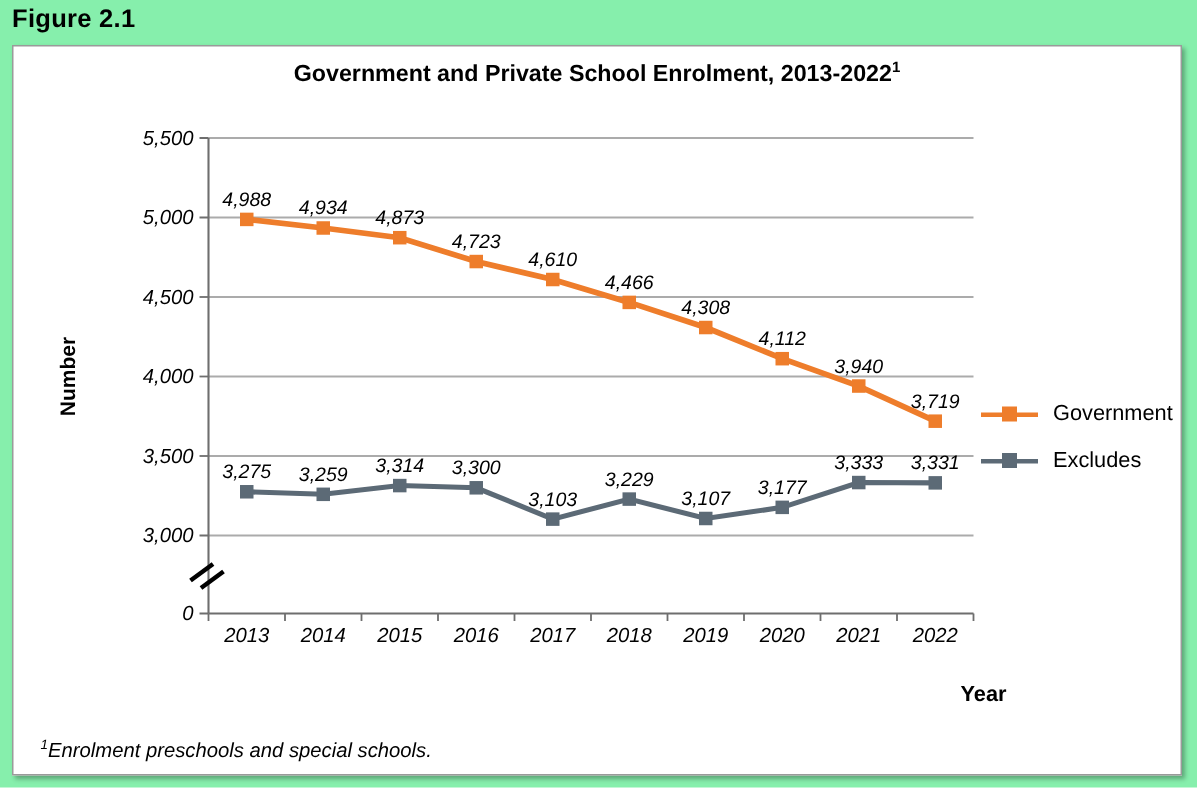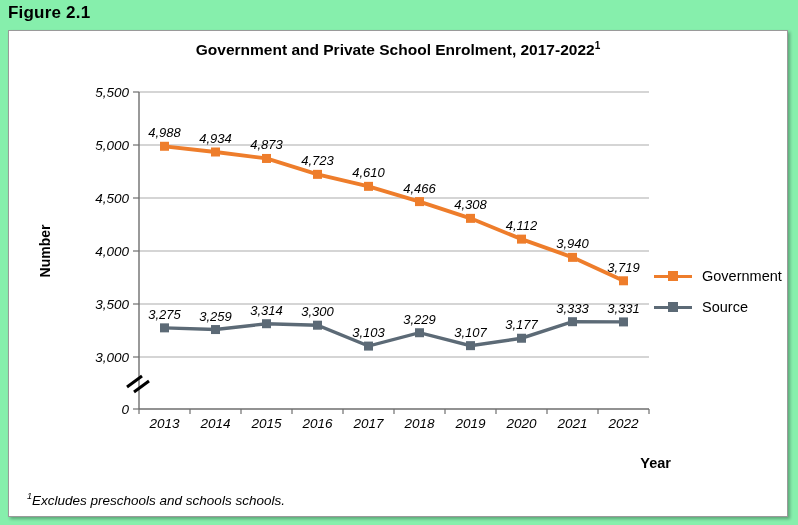--- a/index.html
+++ b/index.html
@@ -69,21 +69,21 @@
 </style>
 </head>
 <body>
 
 <div class="page">
 
   <div class="figure-label">Figure 2.1</div>
 
   <div class="chart-box">
 
-    <div class="chart-title"><span>Government and Private School Enrolment, 2017-2022</span><sup>1</sup></div>
+    <div class="chart-title"><span>Government and Private School Enrolment, 2013-2022</span><sup>1</sup></div>
 
     <div class="y-axis-title">Number</div>
 
     <div id="plot" class="plot"><svg viewBox="0 0 580 360" width="580" height="360">
           <line x1="55" y1="13" x2="565" y2="13" class="grid"></line>
           <line x1="49" y1="13" x2="55" y2="13" class="tickmark"></line>
           <text x="45" y="17.5" text-anchor="end" class="ytick">5,500</text>
           <line x1="55" y1="66" x2="565" y2="66" class="grid"></line>
           <line x1="49" y1="66" x2="55" y2="66" class="tickmark"></line>
           <text x="45" y="70.5" text-anchor="end" class="ytick">5,000</text>
@@ -176,24 +176,24 @@
             <span class="swatch-line" style="background: rgb(238, 125, 43);"></span>
             <span class="swatch-square" style="background: rgb(238, 125, 43);"></span>
           </span>
         <span class="legend-label">Government</span>
       </div>
       <div class="legend-item">
         <span class="swatch">
             <span class="swatch-line" style="background: rgb(92, 106, 118);"></span>
             <span class="swatch-square" style="background: rgb(92, 106, 118);"></span>
           </span>
-        <span class="legend-label">Source</span>
+        <span class="legend-label">Excludes</span>
       </div>
     </div>
 
     <div class="x-axis-title">Year</div>
 
     <div class="chart-footer">
-      <div class="footnote"><sup>1</sup><span>Excludes preschools and schools schools.</span></div>
+      <div class="footnote"><sup>1</sup><span>Enrolment preschools and special schools.</span></div>
     </div>
 
   </div>
 </div>
 
 </body></html>

